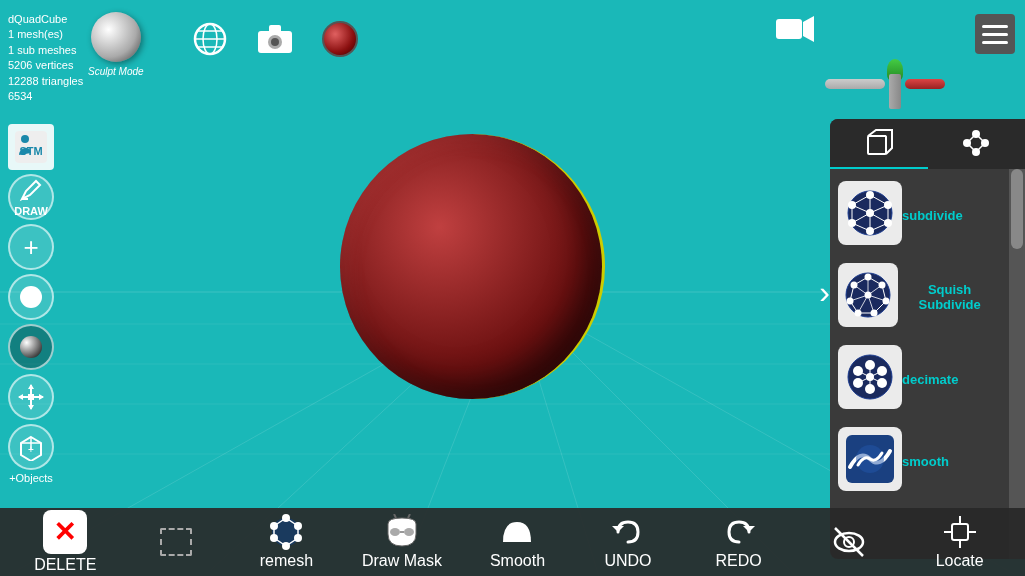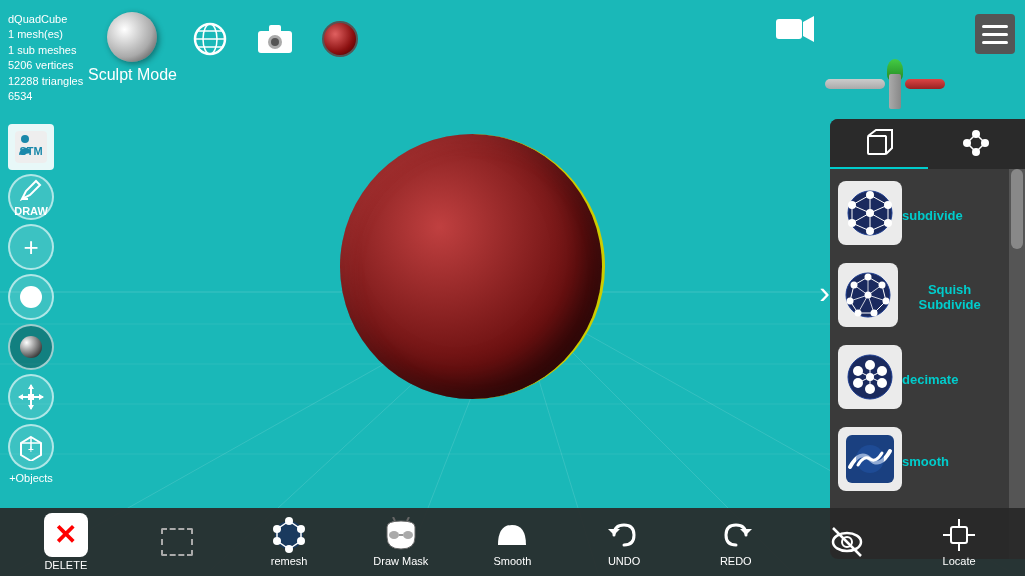--- a/index.html
+++ b/index.html
@@ -61,21 +61,22 @@
     .sculpt-sphere {
       width: 50px;
       height: 50px;
       border-radius: 50%;
       background: radial-gradient(circle at 35% 35%, #ffffff, #aaaaaa 60%, #555555 90%);
       box-shadow: 2px 2px 6px rgba(0,0,0,0.4);
     }
 
     .sculpt-mode-text {
       color: white;
-      font-size: 16px;
+      font-size: 10px;
+      font-style: italic;
     }
 
     .top-icon-btn {
       position: absolute;
       top: 15px;
       width: 40px;
       height: 40px;
       display: flex;
       align-items: center;
       justify-content: center;
@@ -378,21 +379,21 @@
     .bottom-icon {
       width: 36px;
       height: 36px;
       display: flex;
       align-items: center;
       justify-content: center;
     }
 
     .bottom-label {
       color: white;
-      font-size: 11px;
+      font-size: 16px;
       text-align: right;
     }
 
     
     .delete-btn {
       width: 44px;
       height: 44px;
       background: white;
       border-radius: 8px;
       display: flex;

